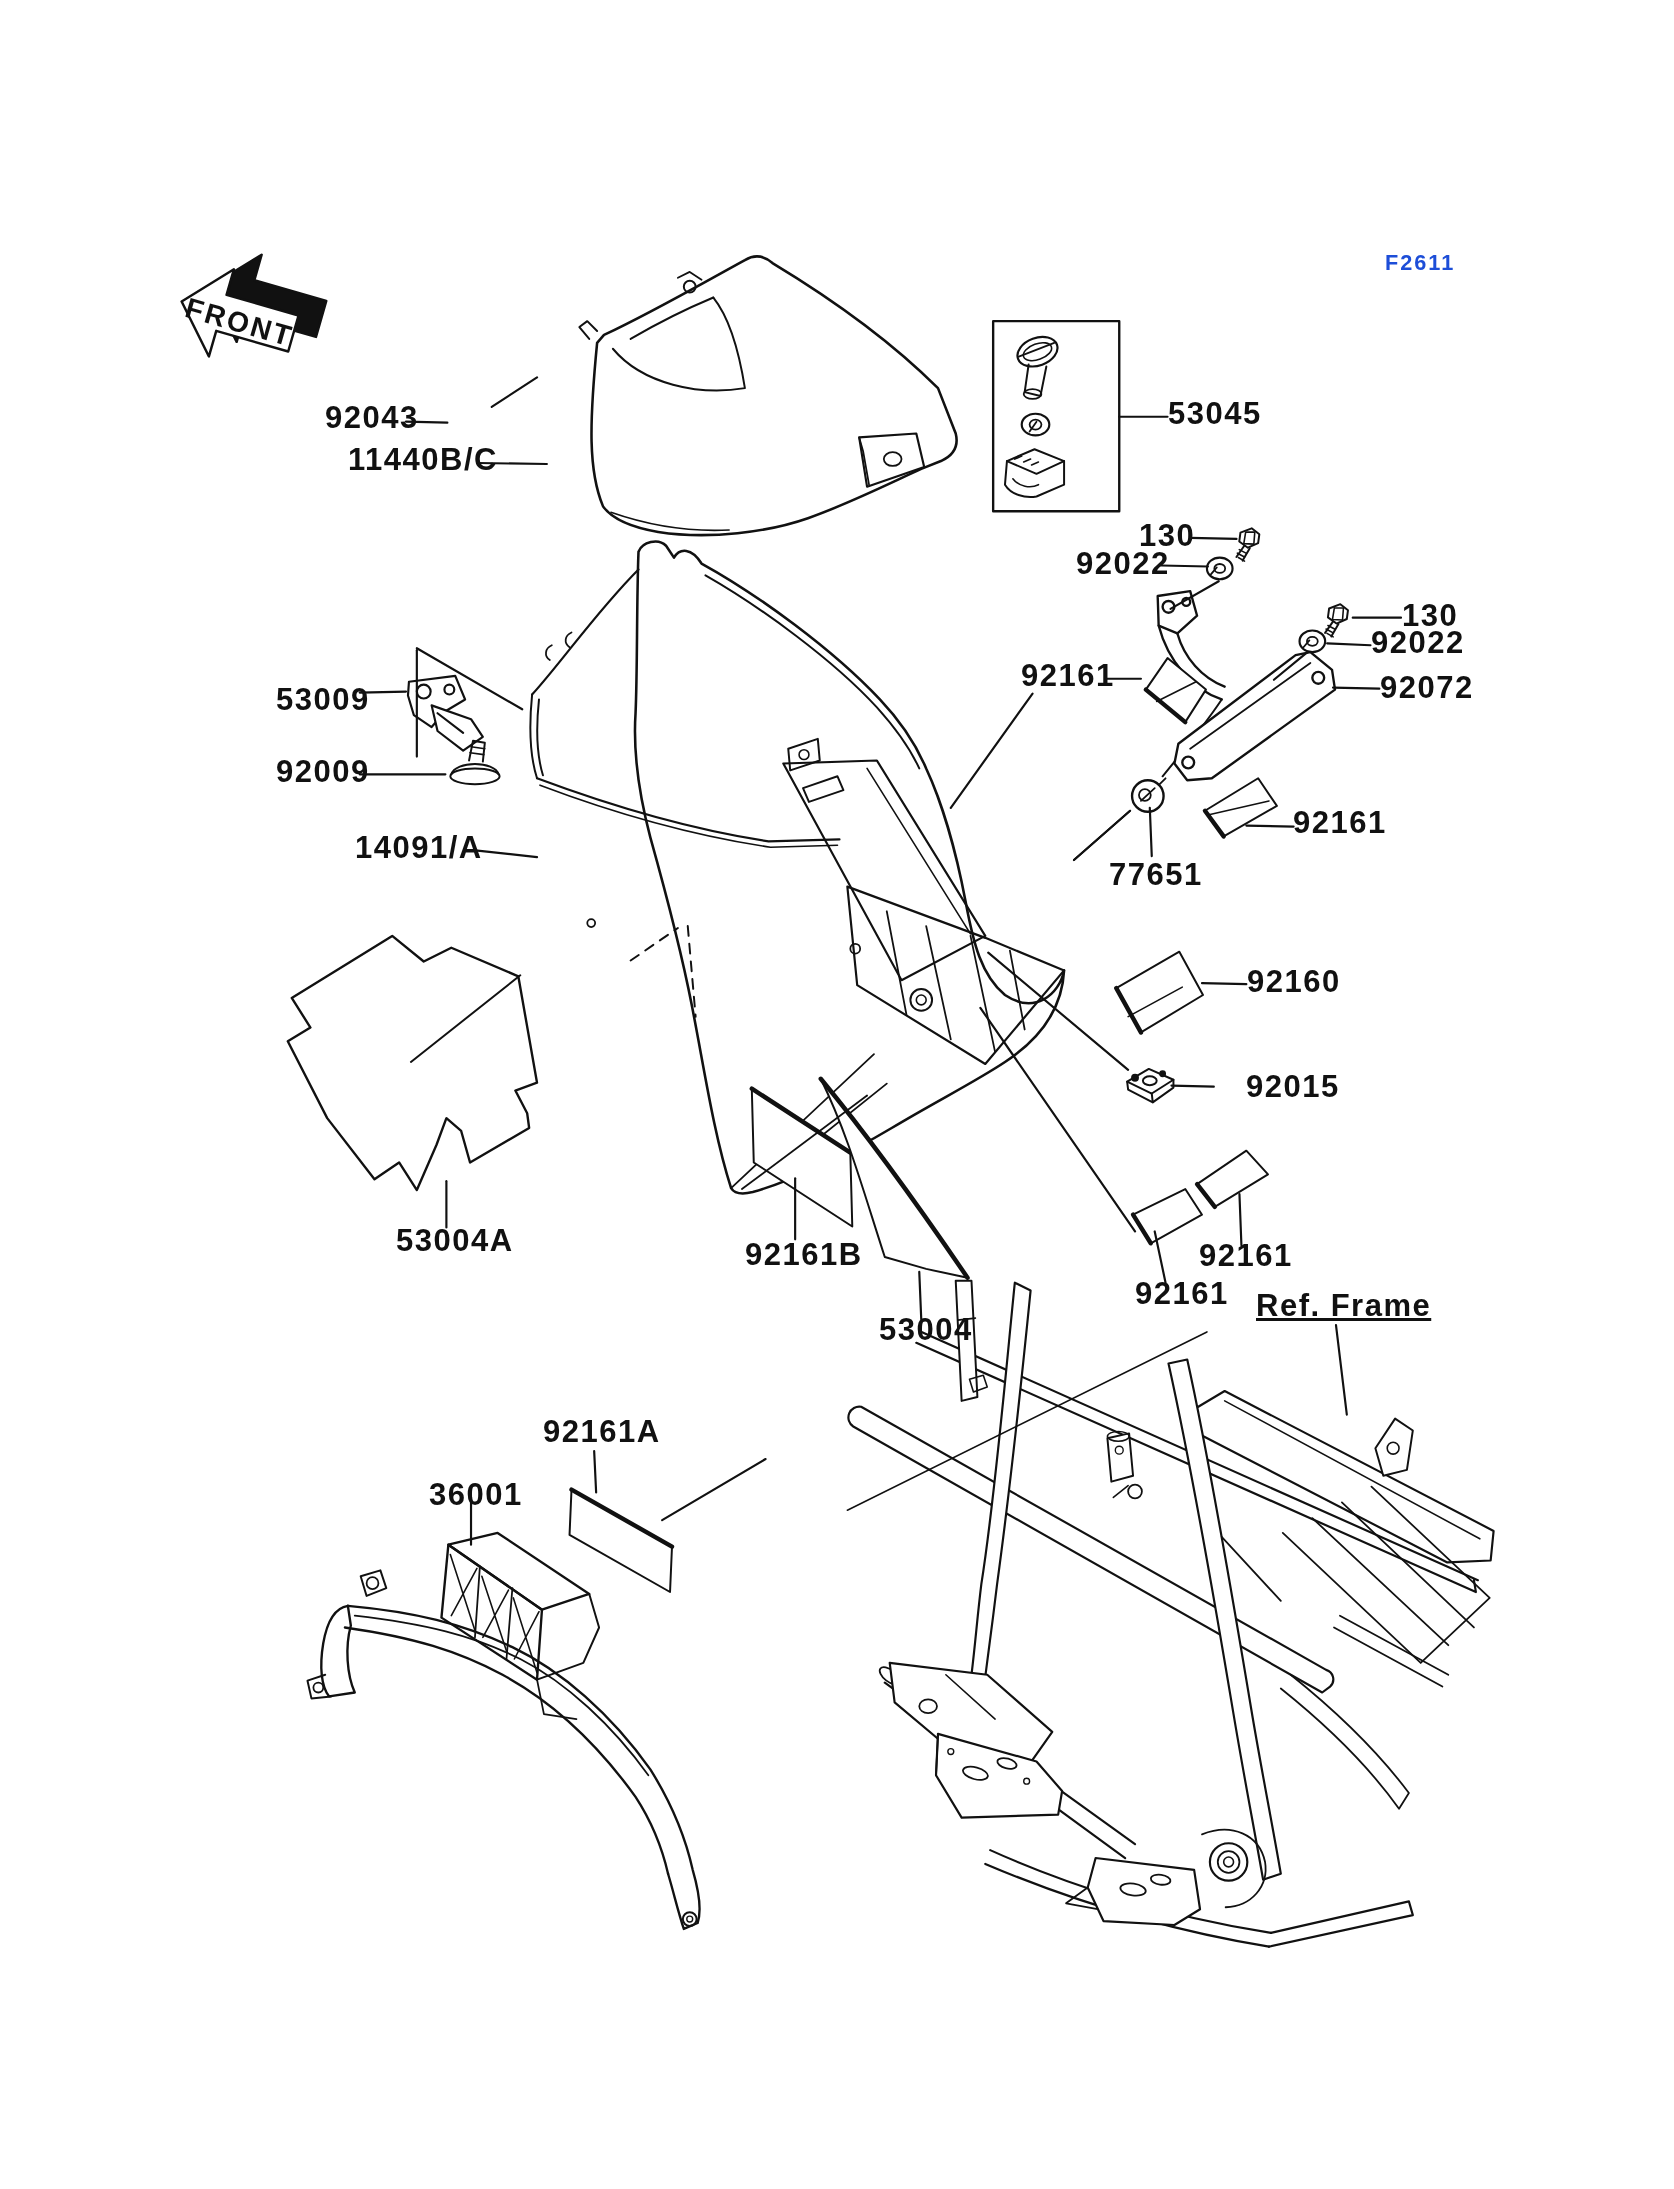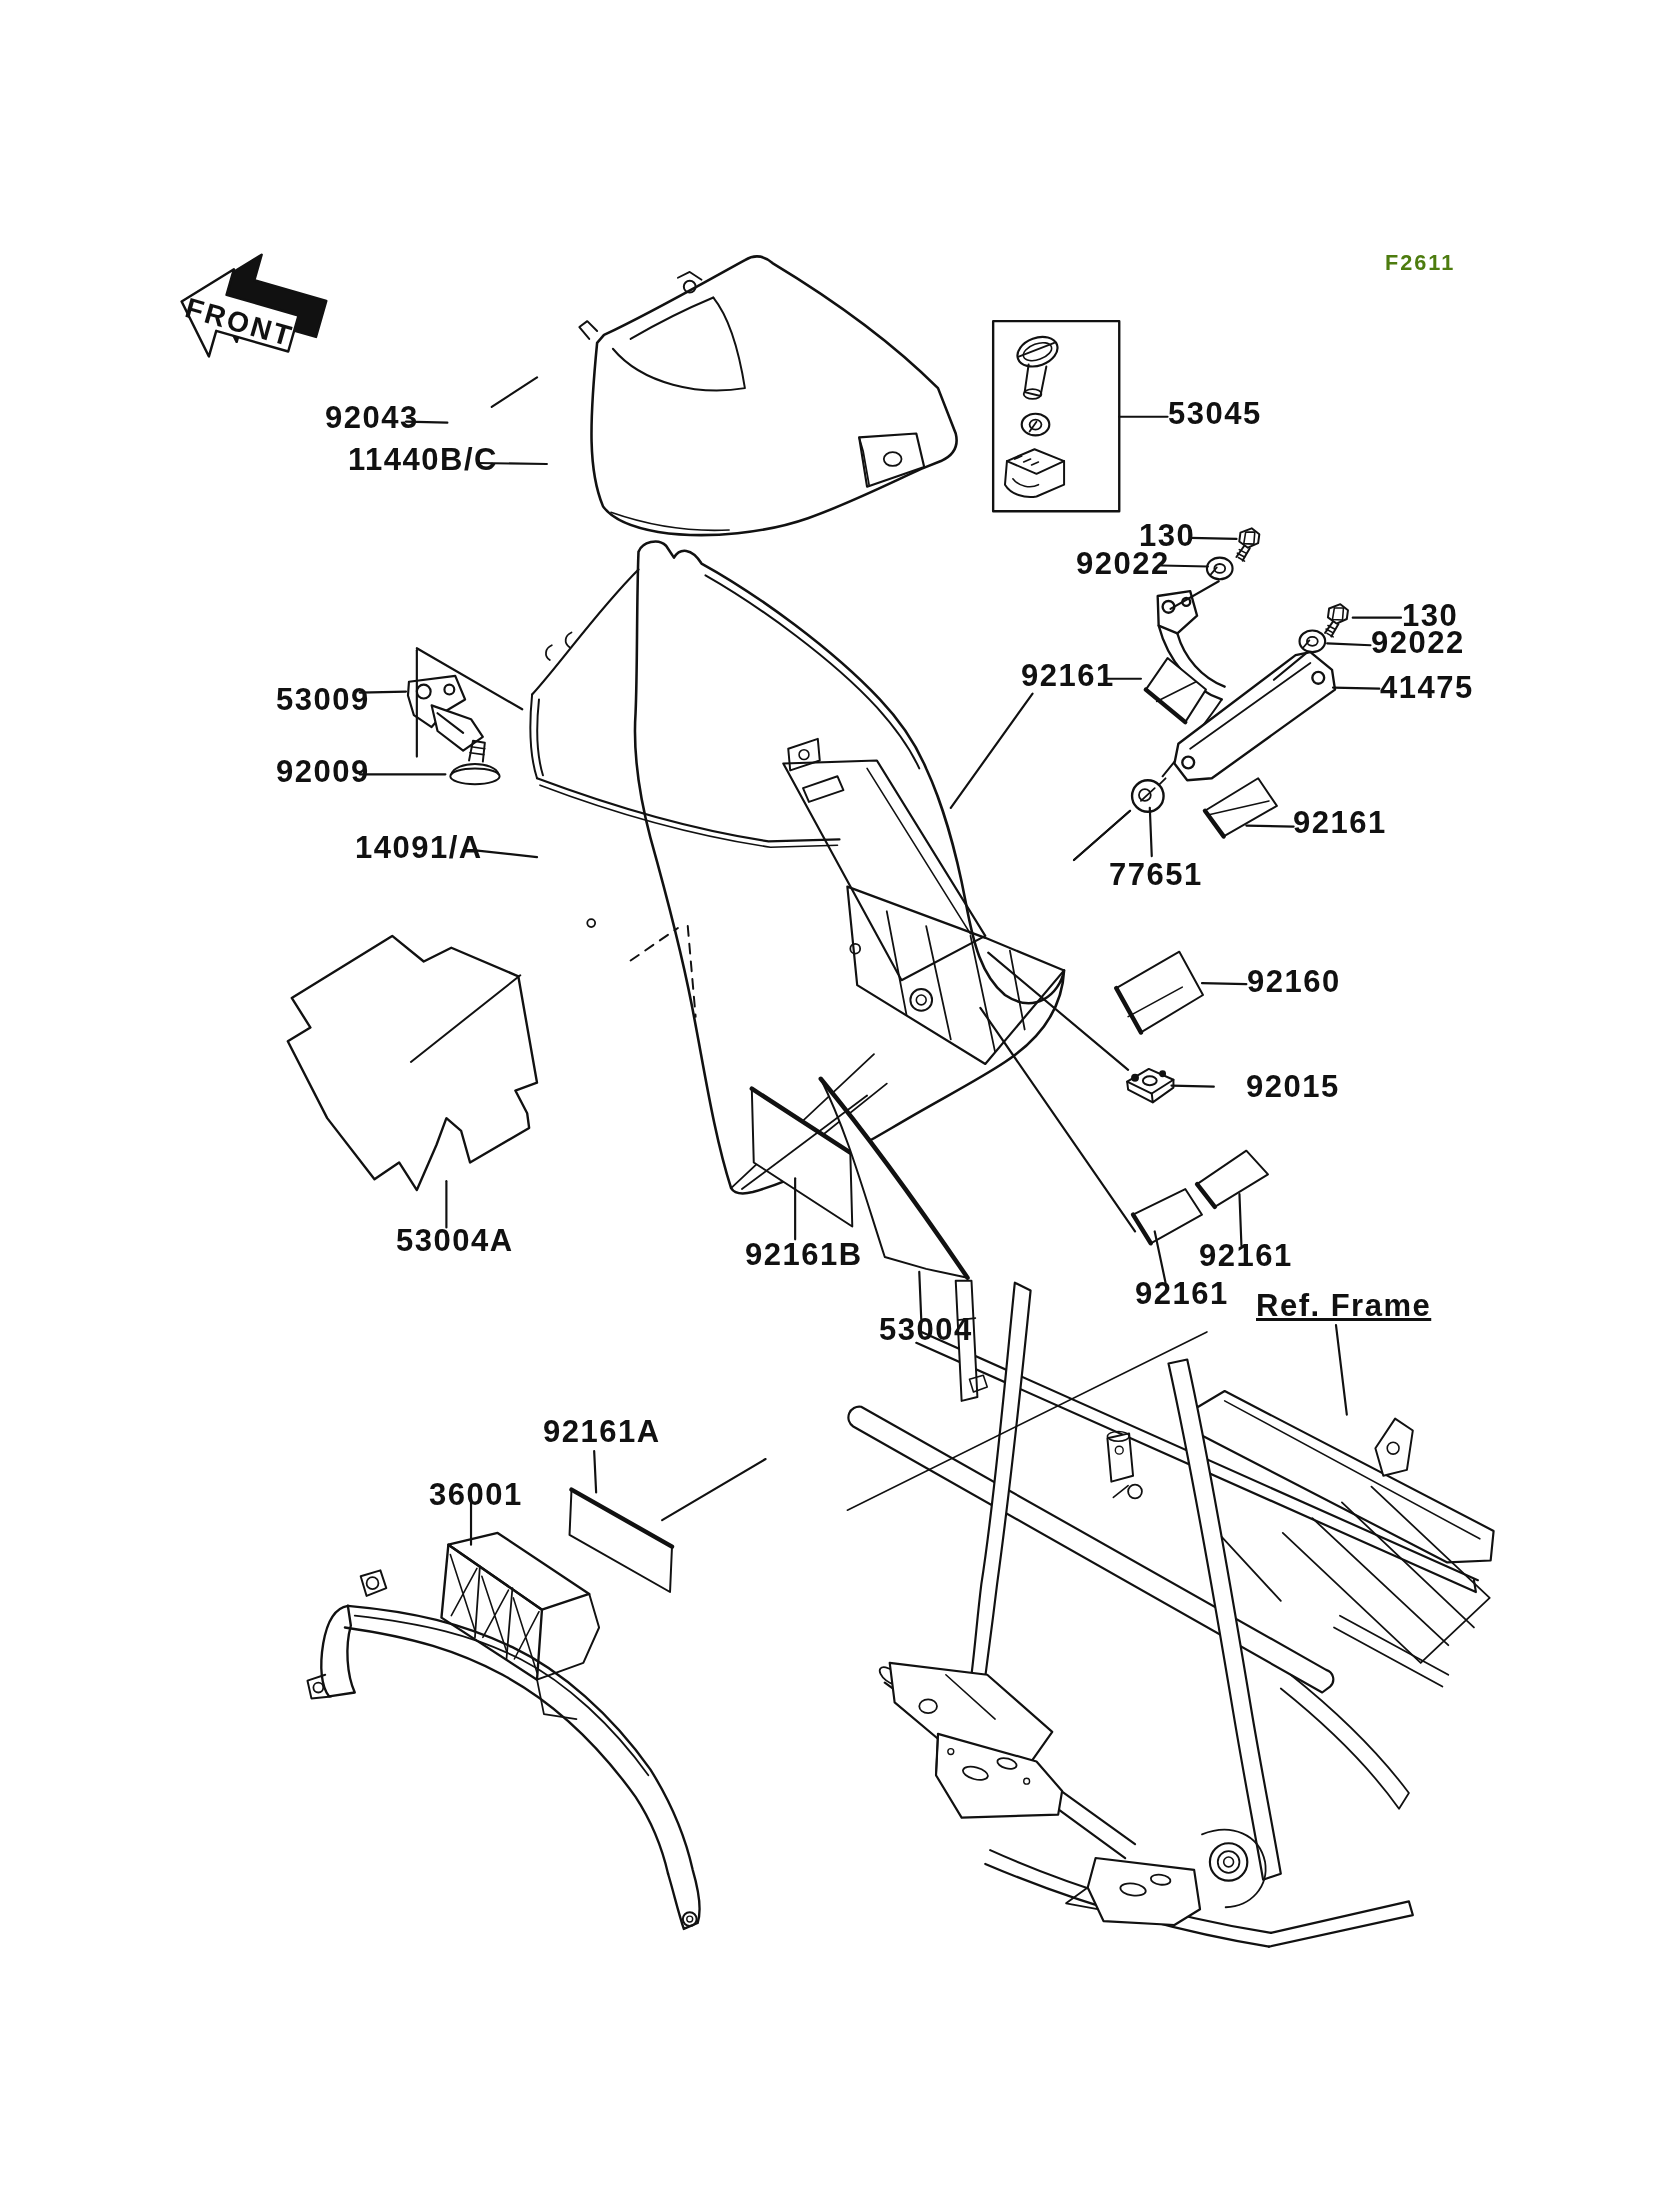--- a/index.html
+++ b/index.html
@@ -3,21 +3,21 @@
 <meta charset="utf-8">
 <style>
   html,body{margin:0;padding:0;background:#e8e8e8;}
   #canvas{position:relative;width:1675px;height:2190px;background:#ffffff;overflow:hidden;
           font-family:"Liberation Sans",sans-serif;}
   #line-art{position:absolute;left:0;top:0;}
   #labels-layer{position:absolute;left:0;top:0;width:100%;height:100%;}
   .part-label{position:absolute;font-weight:bold;font-size:31px;letter-spacing:1.5px;
               color:#111;white-space:nowrap;line-height:1;}
   .fig-code{position:absolute;left:1385px;top:250px;font-weight:bold;font-size:21.7px;
-            letter-spacing:2px;color:#4d7c0f;}
+            letter-spacing:2px;color:#1d4ed8;}
   .leader{stroke:#111;stroke-width:2.2;fill:none;}
   path,circle,ellipse,polygon,line,rect{vector-effect:none;}
 </style>
 </head>
 <body>
 
 <div id="canvas">
 
 <svg id="line-art" width="1675" height="2190" viewBox="0 0 1700 2223" fill="none" stroke="#111" stroke-width="2.5" stroke-linejoin="round" stroke-linecap="round">
 
@@ -296,21 +296,21 @@
 </svg>
 
 <div id="labels-layer">
       <div class="part-label" style="left: 325px; top: 402px;">92043</div>
       <div class="part-label" style="left: 348px; top: 444px;">11440B/C</div>
       <div class="part-label" style="left: 1168px; top: 398px;">53045</div>
       <div class="part-label" style="left: 1139px; top: 520px;">130</div>
       <div class="part-label" style="left: 1076px; top: 548px;">92022</div>
       <div class="part-label" style="left: 1402px; top: 600px;">130</div>
       <div class="part-label" style="left: 1371px; top: 627px;">92022</div>
-      <div class="part-label" style="left: 1380px; top: 672px;">41475</div>
+      <div class="part-label" style="left: 1380px; top: 672px;">92072</div>
       <div class="part-label" style="left: 1021px; top: 660px;">92161</div>
       <div class="part-label" style="left: 276px; top: 684px;">53009</div>
       <div class="part-label" style="left: 276px; top: 756px;">92009</div>
       <div class="part-label" style="left: 355px; top: 832px;">14091/A</div>
       <div class="part-label" style="left: 1109px; top: 859px;">77651</div>
       <div class="part-label" style="left: 1293px; top: 807px;">92161</div>
       <div class="part-label" style="left: 1247px; top: 966px;">92160</div>
       <div class="part-label" style="left: 1214px; top: 1071px; margin-left: 32px;">92015</div>
       <div class="part-label" style="left: 396px; top: 1225px;">53004A</div>
       <div class="part-label" style="left: 745px; top: 1239px;">92161B</div>

